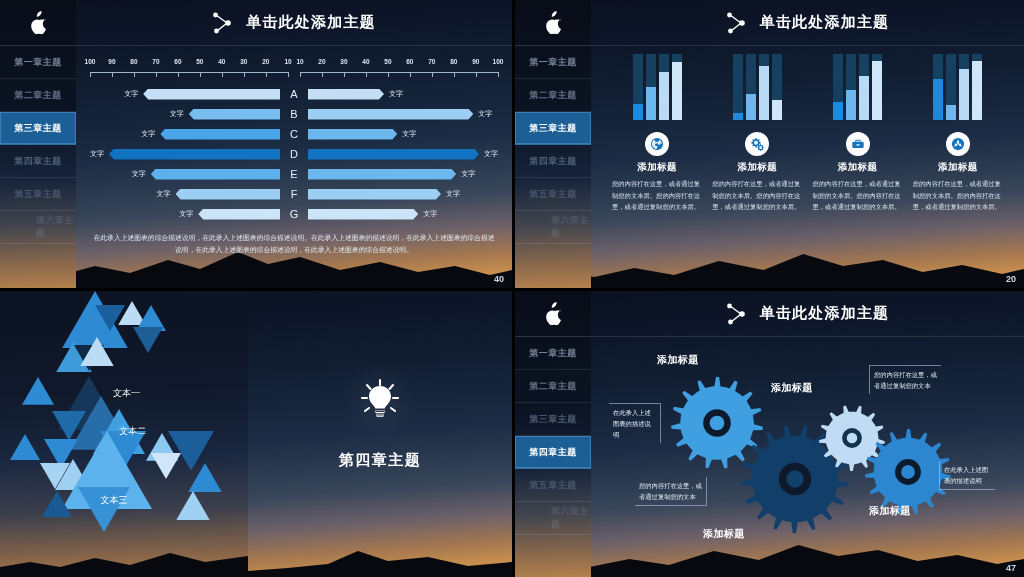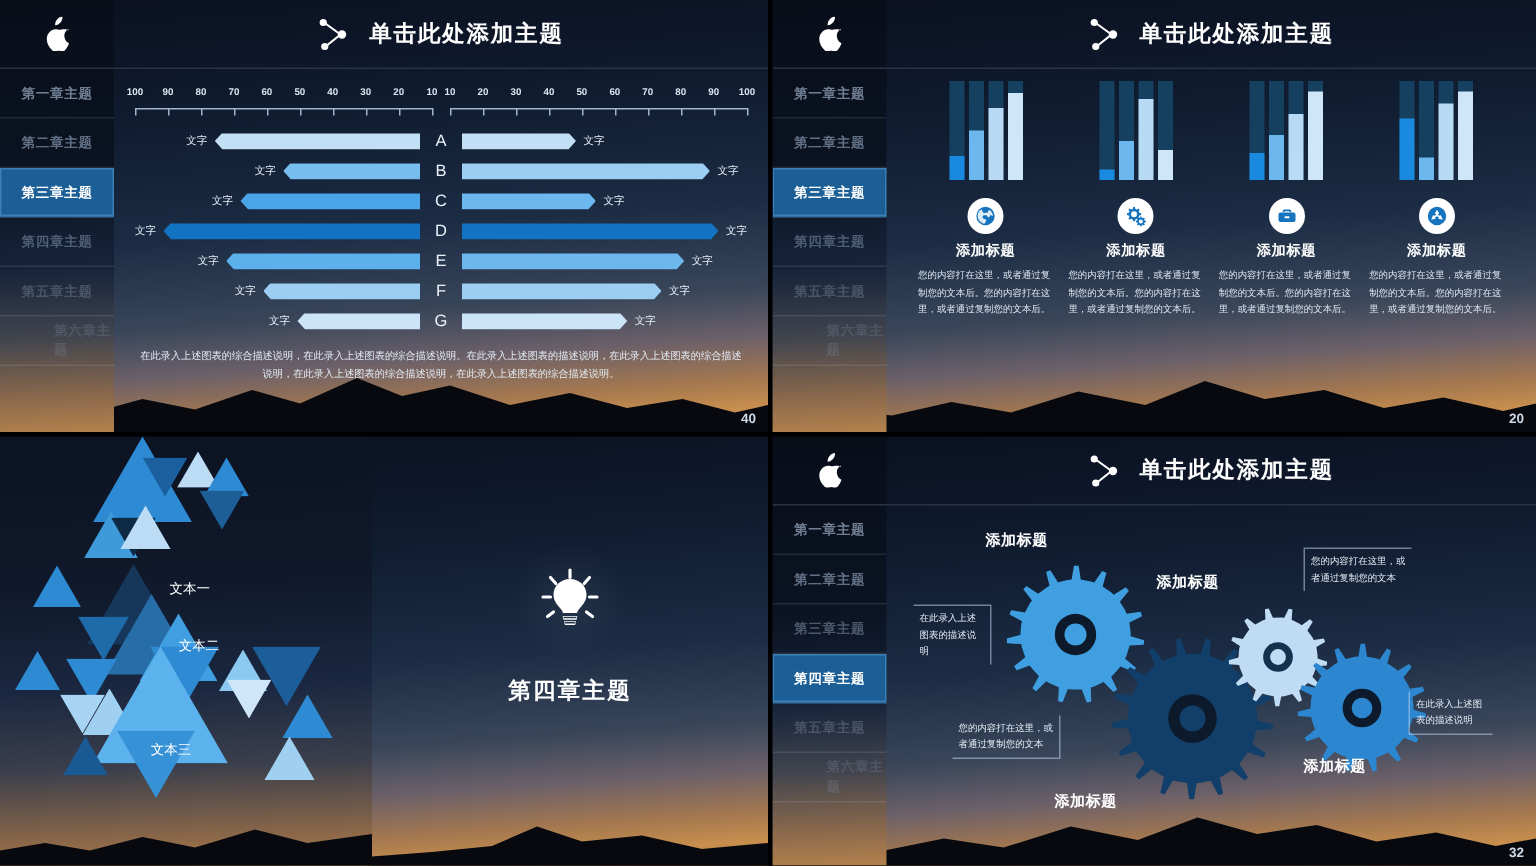--- a/index.html
+++ b/index.html
@@ -589,16 +589,16 @@
       <div class="note br-edge" style="left:18px; top:66px; width:52px;">在此录入上述图表的描述说明</div>
       <div class="note tr-edge" style="left:44px; top:140px; width:72px;">您的内容打在这里，或者通过复制您的文本</div>
       <div class="note bl-edge" style="left:278px; top:28px; width:72px;">您的内容打在这里，或者通过复制您的文本</div>
       <div class="note tl-edge" style="left:348px; top:124px; width:56px;">在此录入上述图表的描述说明</div>
     </div>
     <div class="mountains">
       <svg viewBox="0 0 512 46" preserveAspectRatio="none">
           <path fill="#07090e" d="M0 46 L0 37 L35 32 L75 36 L115 28 L155 34 L200 20 L245 29 L285 14 L325 25 L365 19 L405 30 L445 24 L485 33 L512 28 L512 46 Z"></path>
         </svg>
     </div>
-    <div class="pagenum">32</div>
+    <div class="pagenum">47</div>
   </div>
 
 </div>
 
 </body></html>

